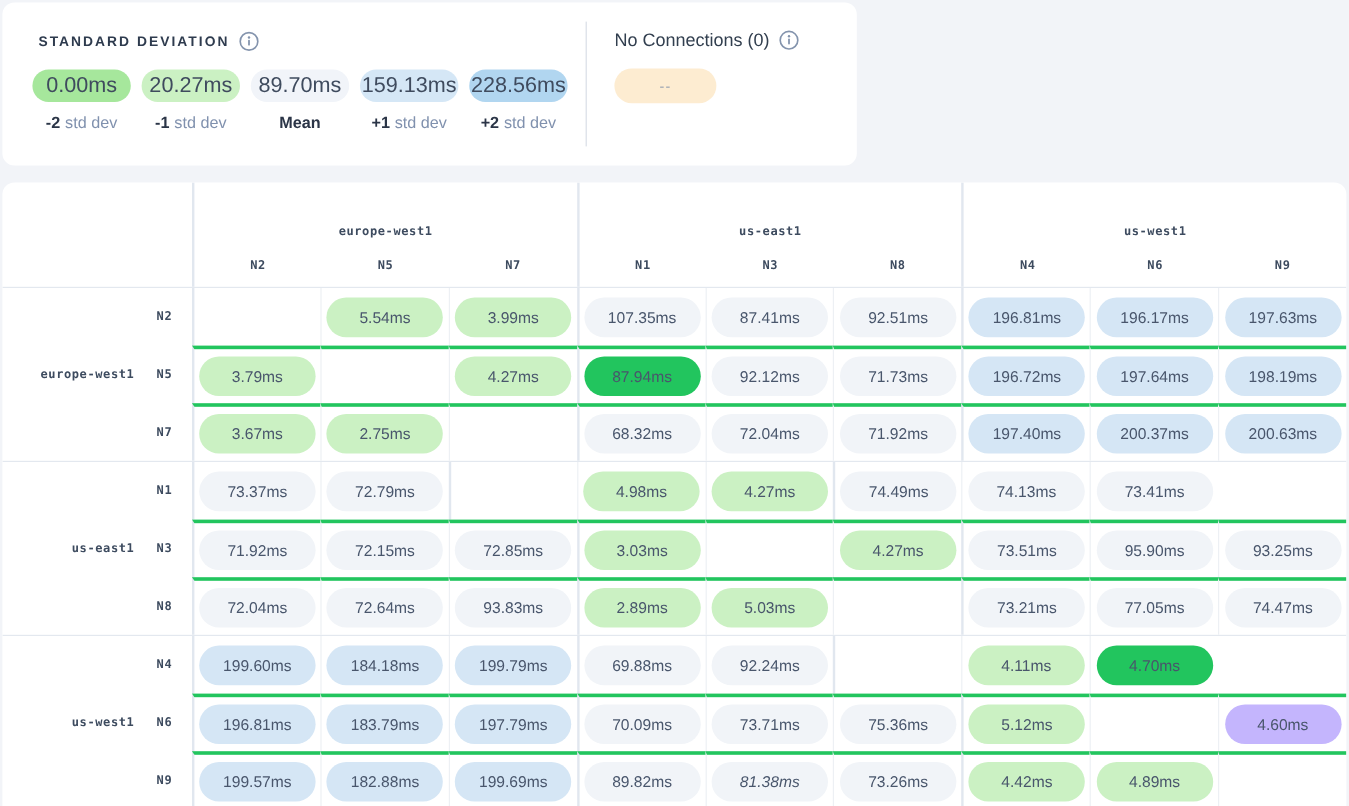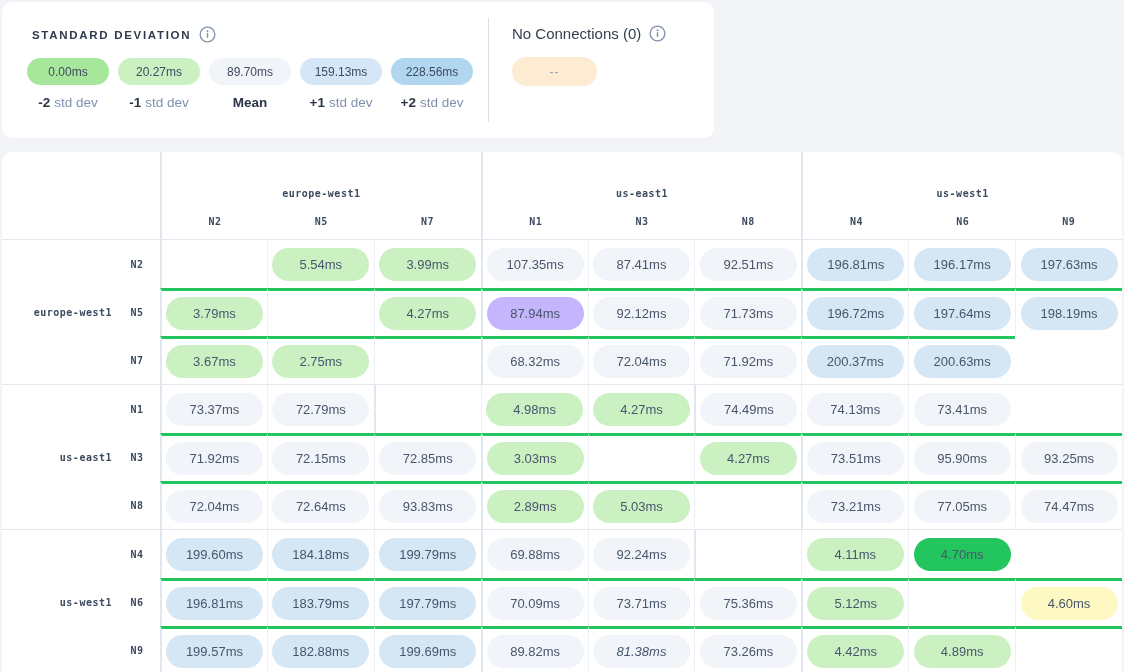--- a/index.html
+++ b/index.html
@@ -12,21 +12,21 @@
 
   
   .legend-card{position:absolute;left:2px;top:2px;width:712px;height:136px;background:#ffffff;border-radius:10px;}
   .legend-left{position:absolute;left:30px;top:24px;}
   .legend-title-row{display:flex;align-items:center;gap:8px;}
   .legend-title{font-size:11.5px;font-weight:bold;letter-spacing:1.7px;color:#2e3b4e;}
   .info-icon{display:inline-flex;align-items:center;justify-content:center;cursor:pointer;}
   .legend-items{display:flex;gap:9px;margin-top:15px;margin-left:-5px;}
   .legend-item{display:flex;flex-direction:column;align-items:center;gap:10px;width:82px;}
   .pill{display:flex;align-items:center;justify-content:center;border-radius:17px;color:#4a576b;}
-  .legend-pill{width:82px;height:27px;font-size:12px;color:#3f4b5e;}
+  .legend-pill{width:82px;height:27px;font-size:18px;color:#3f4b5e;}
   .legend-label{font-size:13.5px;white-space:nowrap;}
   .legend-label .b{font-weight:bold;color:#2b3547;}
   .legend-label .r{color:#8091ae;margin-left:4px;}
   .legend-divider{position:absolute;left:486px;top:16px;width:1px;height:104px;background:#d9dee7;}
   .legend-right{position:absolute;left:510px;top:23px;}
   .noconn-title{font-size:15px;color:#323f4f;}
   .noconn-pill{width:85px;height:29px;margin-top:15px;font-size:12px;letter-spacing:1px;color:#98a1b0;}
 
   
   .matrix-card{position:absolute;left:2px;top:152px;width:1120px;height:520px;background:#ffffff;border-radius:10px 10px 0 0;overflow:hidden;}
@@ -163,21 +163,21 @@
             <div class="m-region mono">europe-west1</div>
             <div class="m-node mono">N5</div>
             <div class="m-cell gb">
               <div class="pill data-pill" style="background: rgb(203, 241, 195);">3.79ms</div>
             </div>
             <div class="m-cell"></div>
             <div class="m-cell">
               <div class="pill data-pill" style="background: rgb(203, 241, 195);">4.27ms</div>
             </div>
             <div class="m-cell gb">
-              <div class="pill data-pill" style="background: #c4b5fd; text-align: center;">87.94ms</div>
+              <div class="pill data-pill" style="background: #22c55e; text-align: center;">87.94ms</div>
             </div>
             <div class="m-cell">
               <div class="pill data-pill" style="background: rgb(241, 244, 248);">92.12ms</div>
             </div>
             <div class="m-cell">
               <div class="pill data-pill" style="background: rgb(241, 244, 248);">71.73ms</div>
             </div>
             <div class="m-cell gb">
               <div class="pill data-pill" style="background: rgb(213, 230, 245);">196.72ms</div>
             </div>
@@ -199,20 +199,23 @@
             </div>
             <div class="m-cell"></div>
             <div class="m-cell gb">
               <div class="pill data-pill" style="background: rgb(241, 244, 248);">68.32ms</div>
             </div>
             <div class="m-cell">
               <div class="pill data-pill" style="background: rgb(241, 244, 248);">72.04ms</div>
             </div>
             <div class="m-cell">
               <div class="pill data-pill" style="background: rgb(241, 244, 248);">71.92ms</div>
+            </div>
+            <div class="m-cell gb">
+              <div class="pill data-pill" style="background: rgb(213, 230, 245);">197.40ms</div>
             </div>
             <div class="m-cell">
               <div class="pill data-pill" style="background: rgb(213, 230, 245);">200.37ms</div>
             </div>
             <div class="m-cell">
               <div class="pill data-pill" style="background: rgb(213, 230, 245);">200.63ms</div>
             </div>
           </div>
         </div>
         <div class="mgroup">
@@ -347,21 +350,21 @@
               <div class="pill data-pill" style="background: rgb(241, 244, 248);">73.71ms</div>
             </div>
             <div class="m-cell">
               <div class="pill data-pill" style="background: rgb(241, 244, 248);">75.36ms</div>
             </div>
             <div class="m-cell gb">
               <div class="pill data-pill" style="background: rgb(203, 241, 195);">5.12ms</div>
             </div>
             <div class="m-cell"></div>
             <div class="m-cell">
-              <div class="pill data-pill" style="background: #fef9c3;">4.60ms</div>
+              <div class="pill data-pill" style="background: #c4b5fd;">4.60ms</div>
             </div>
           </div>
           <div class="mrow rsep">
             <div class="m-region mono"></div>
             <div class="m-node mono">N9</div>
             <div class="m-cell gb">
               <div class="pill data-pill" style="background: rgb(213, 230, 245);">199.57ms</div>
             </div>
             <div class="m-cell">
               <div class="pill data-pill" style="background: rgb(213, 230, 245);">182.88ms</div>

